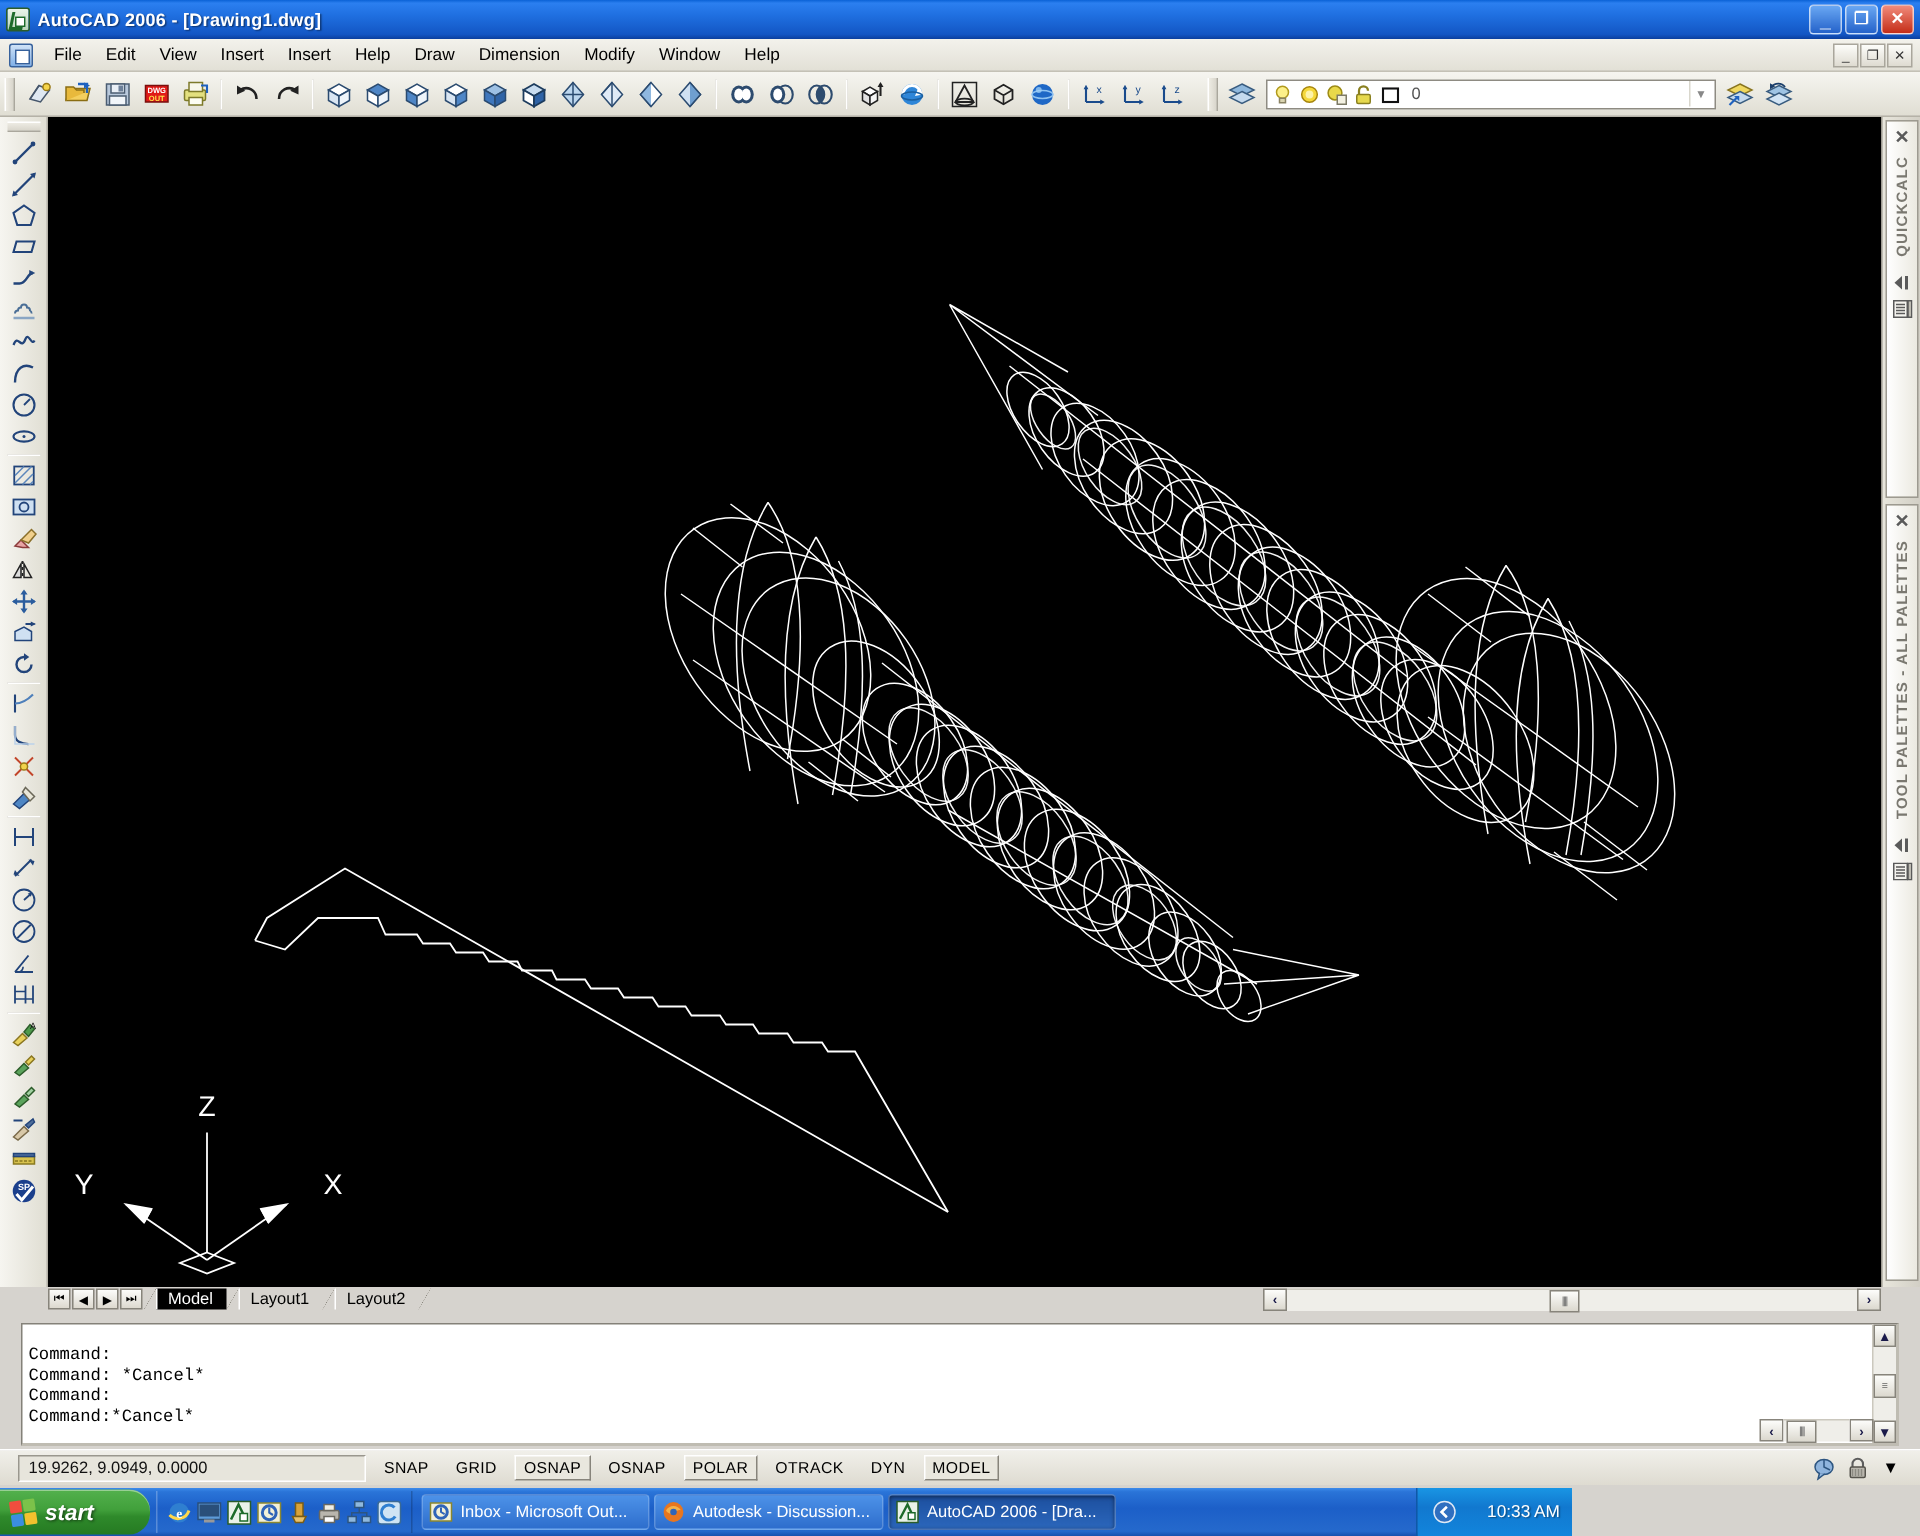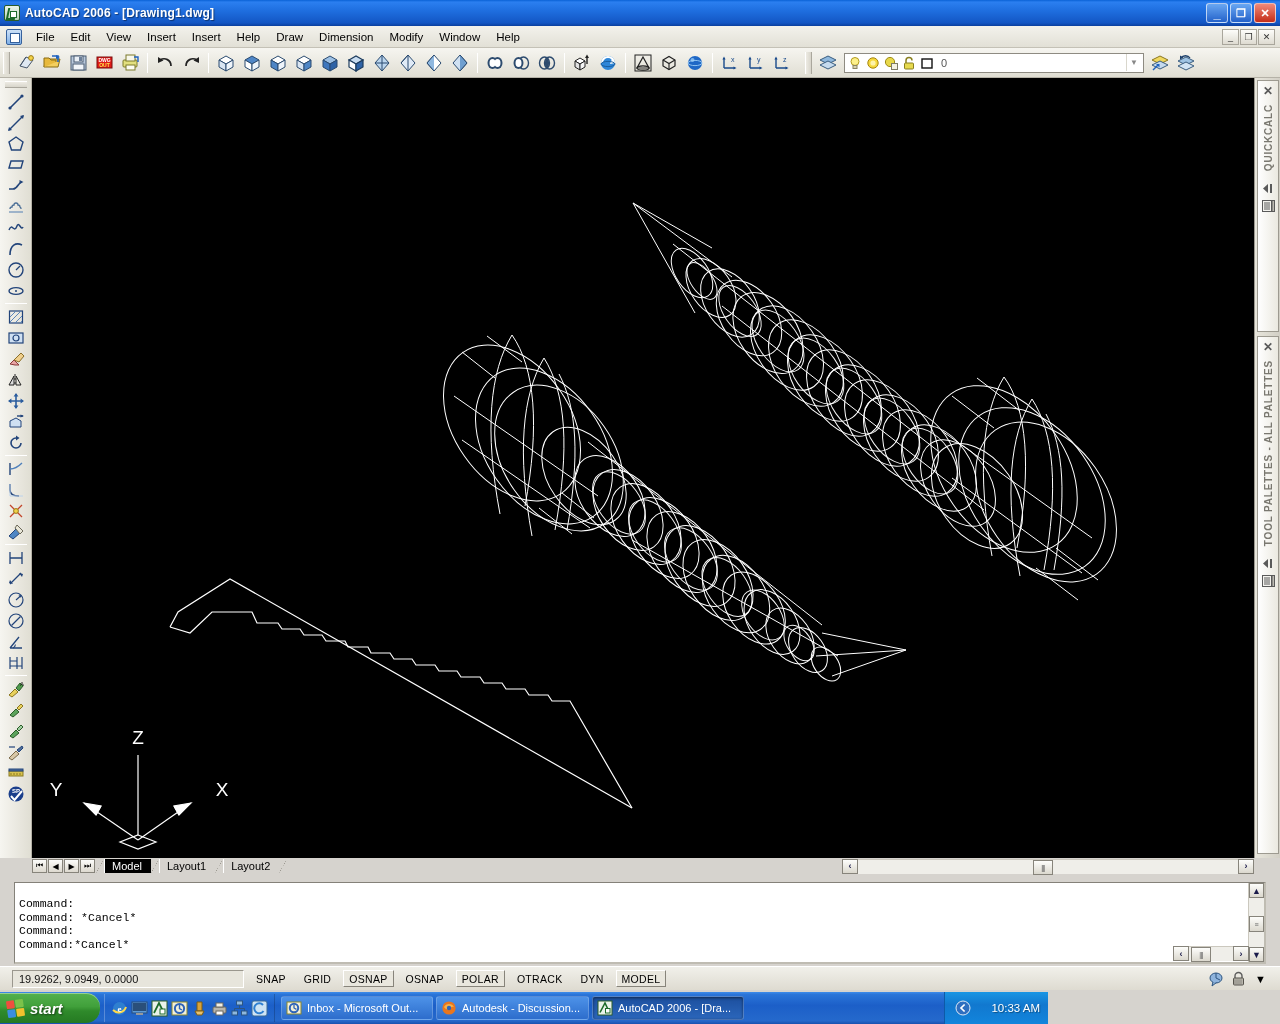--- a/index.html
+++ b/index.html
@@ -220,23 +220,23 @@
   .sb-thumb::after { content: "||||"; font-size: 7px; color: #6a6a6a; letter-spacing: -1px; }
 
   
   .cmdwin {
     position: absolute; left: 14px; top: 882px; width: 1252px; height: 82px;
     background: #fff; border: 2px inset #bfbcb2;
     border-top: 1px solid #848179; border-left: 1px solid #848179;
     display: flex;
   }
   .cmd-text {
-    flex: 1; padding: 2px 0 0 4px;
+    flex: 1; padding: 14px 0 0 4px;
     font-family: "Liberation Mono", monospace; font-size: 11.5px;
-    color: #000; line-height: 13.5px; white-space: pre; overflow: hidden; margin-top: 12px;
+    color: #000; line-height: 13.5px; white-space: pre; overflow: hidden;
   }
   .cmd-vsb {
     width: 16px; background: #efeee9;
     display: flex; flex-direction: column; border-left: 1px solid #cbc8be;
   }
   .cmd-vsb .sb-arrow { width: 15px; height: 15px; }
   .cmd-vsb .vtrack { flex: 1; position: relative; }
   .cmd-vsb .vthumb {
     position: absolute; left: 0; top: 18px; width: 15px; height: 16px;
     border: 1px solid #87847b; background: linear-gradient(to bottom,#fdfdfb,#dbd8ce);

